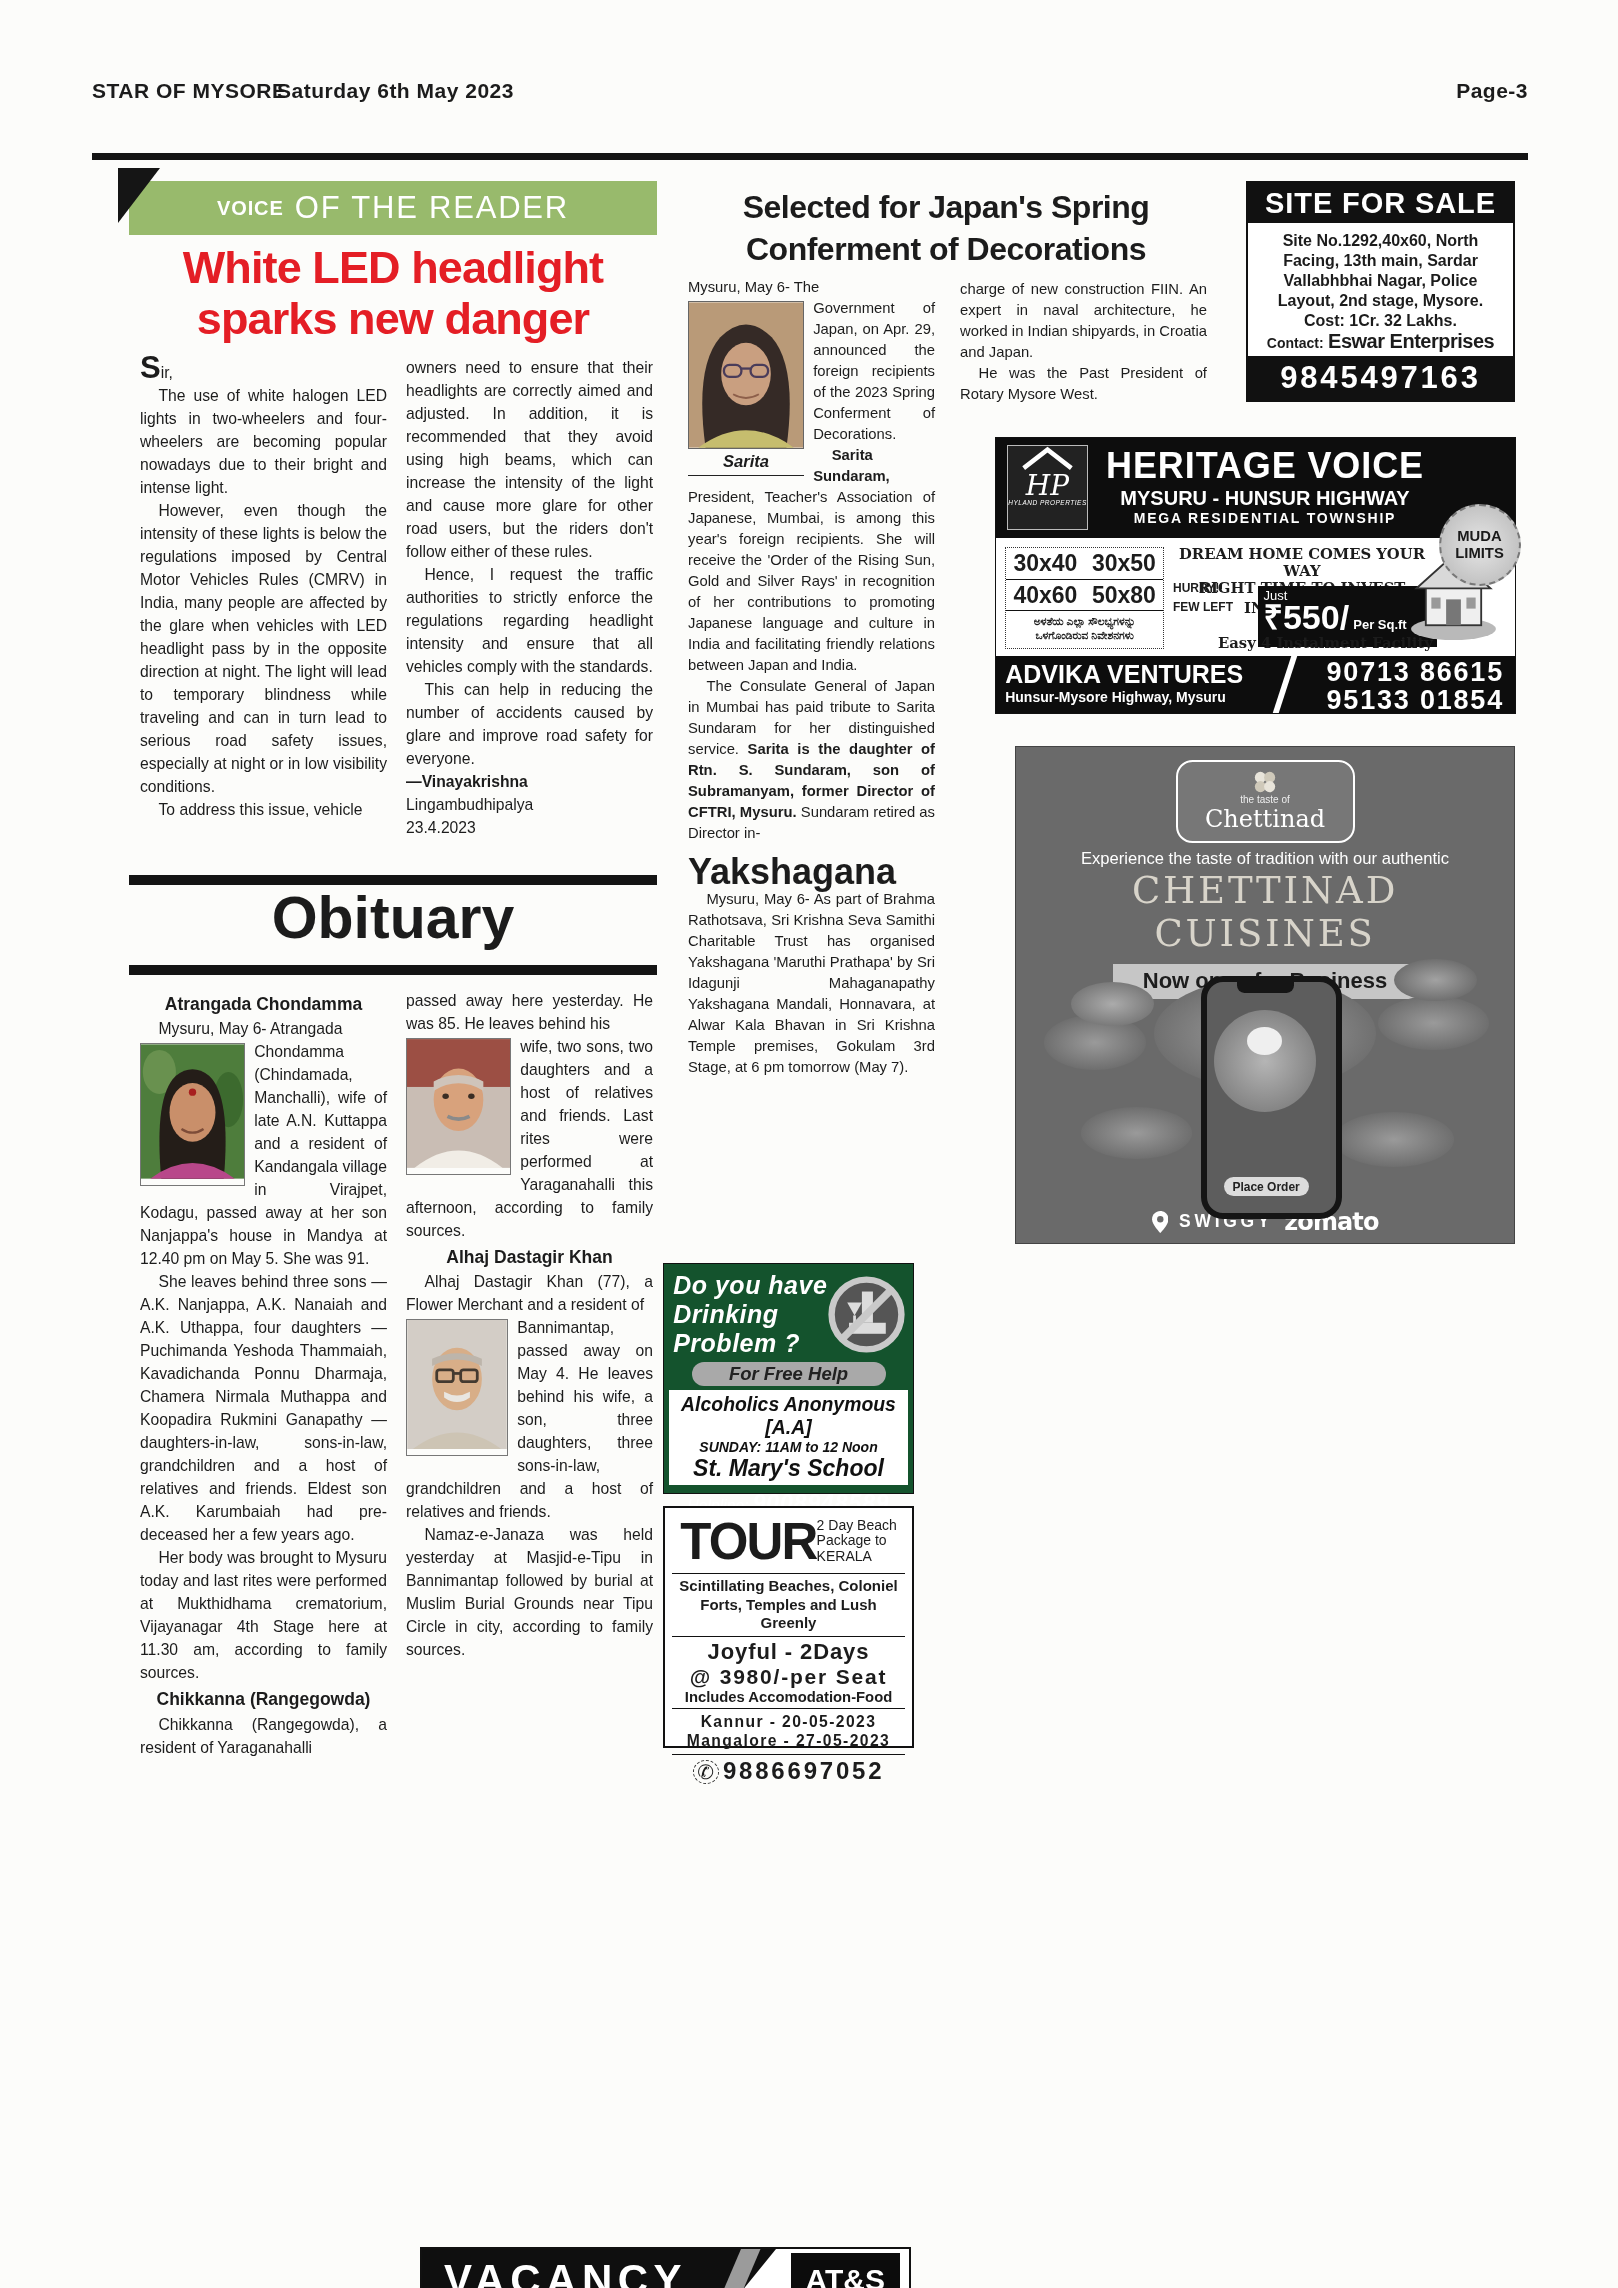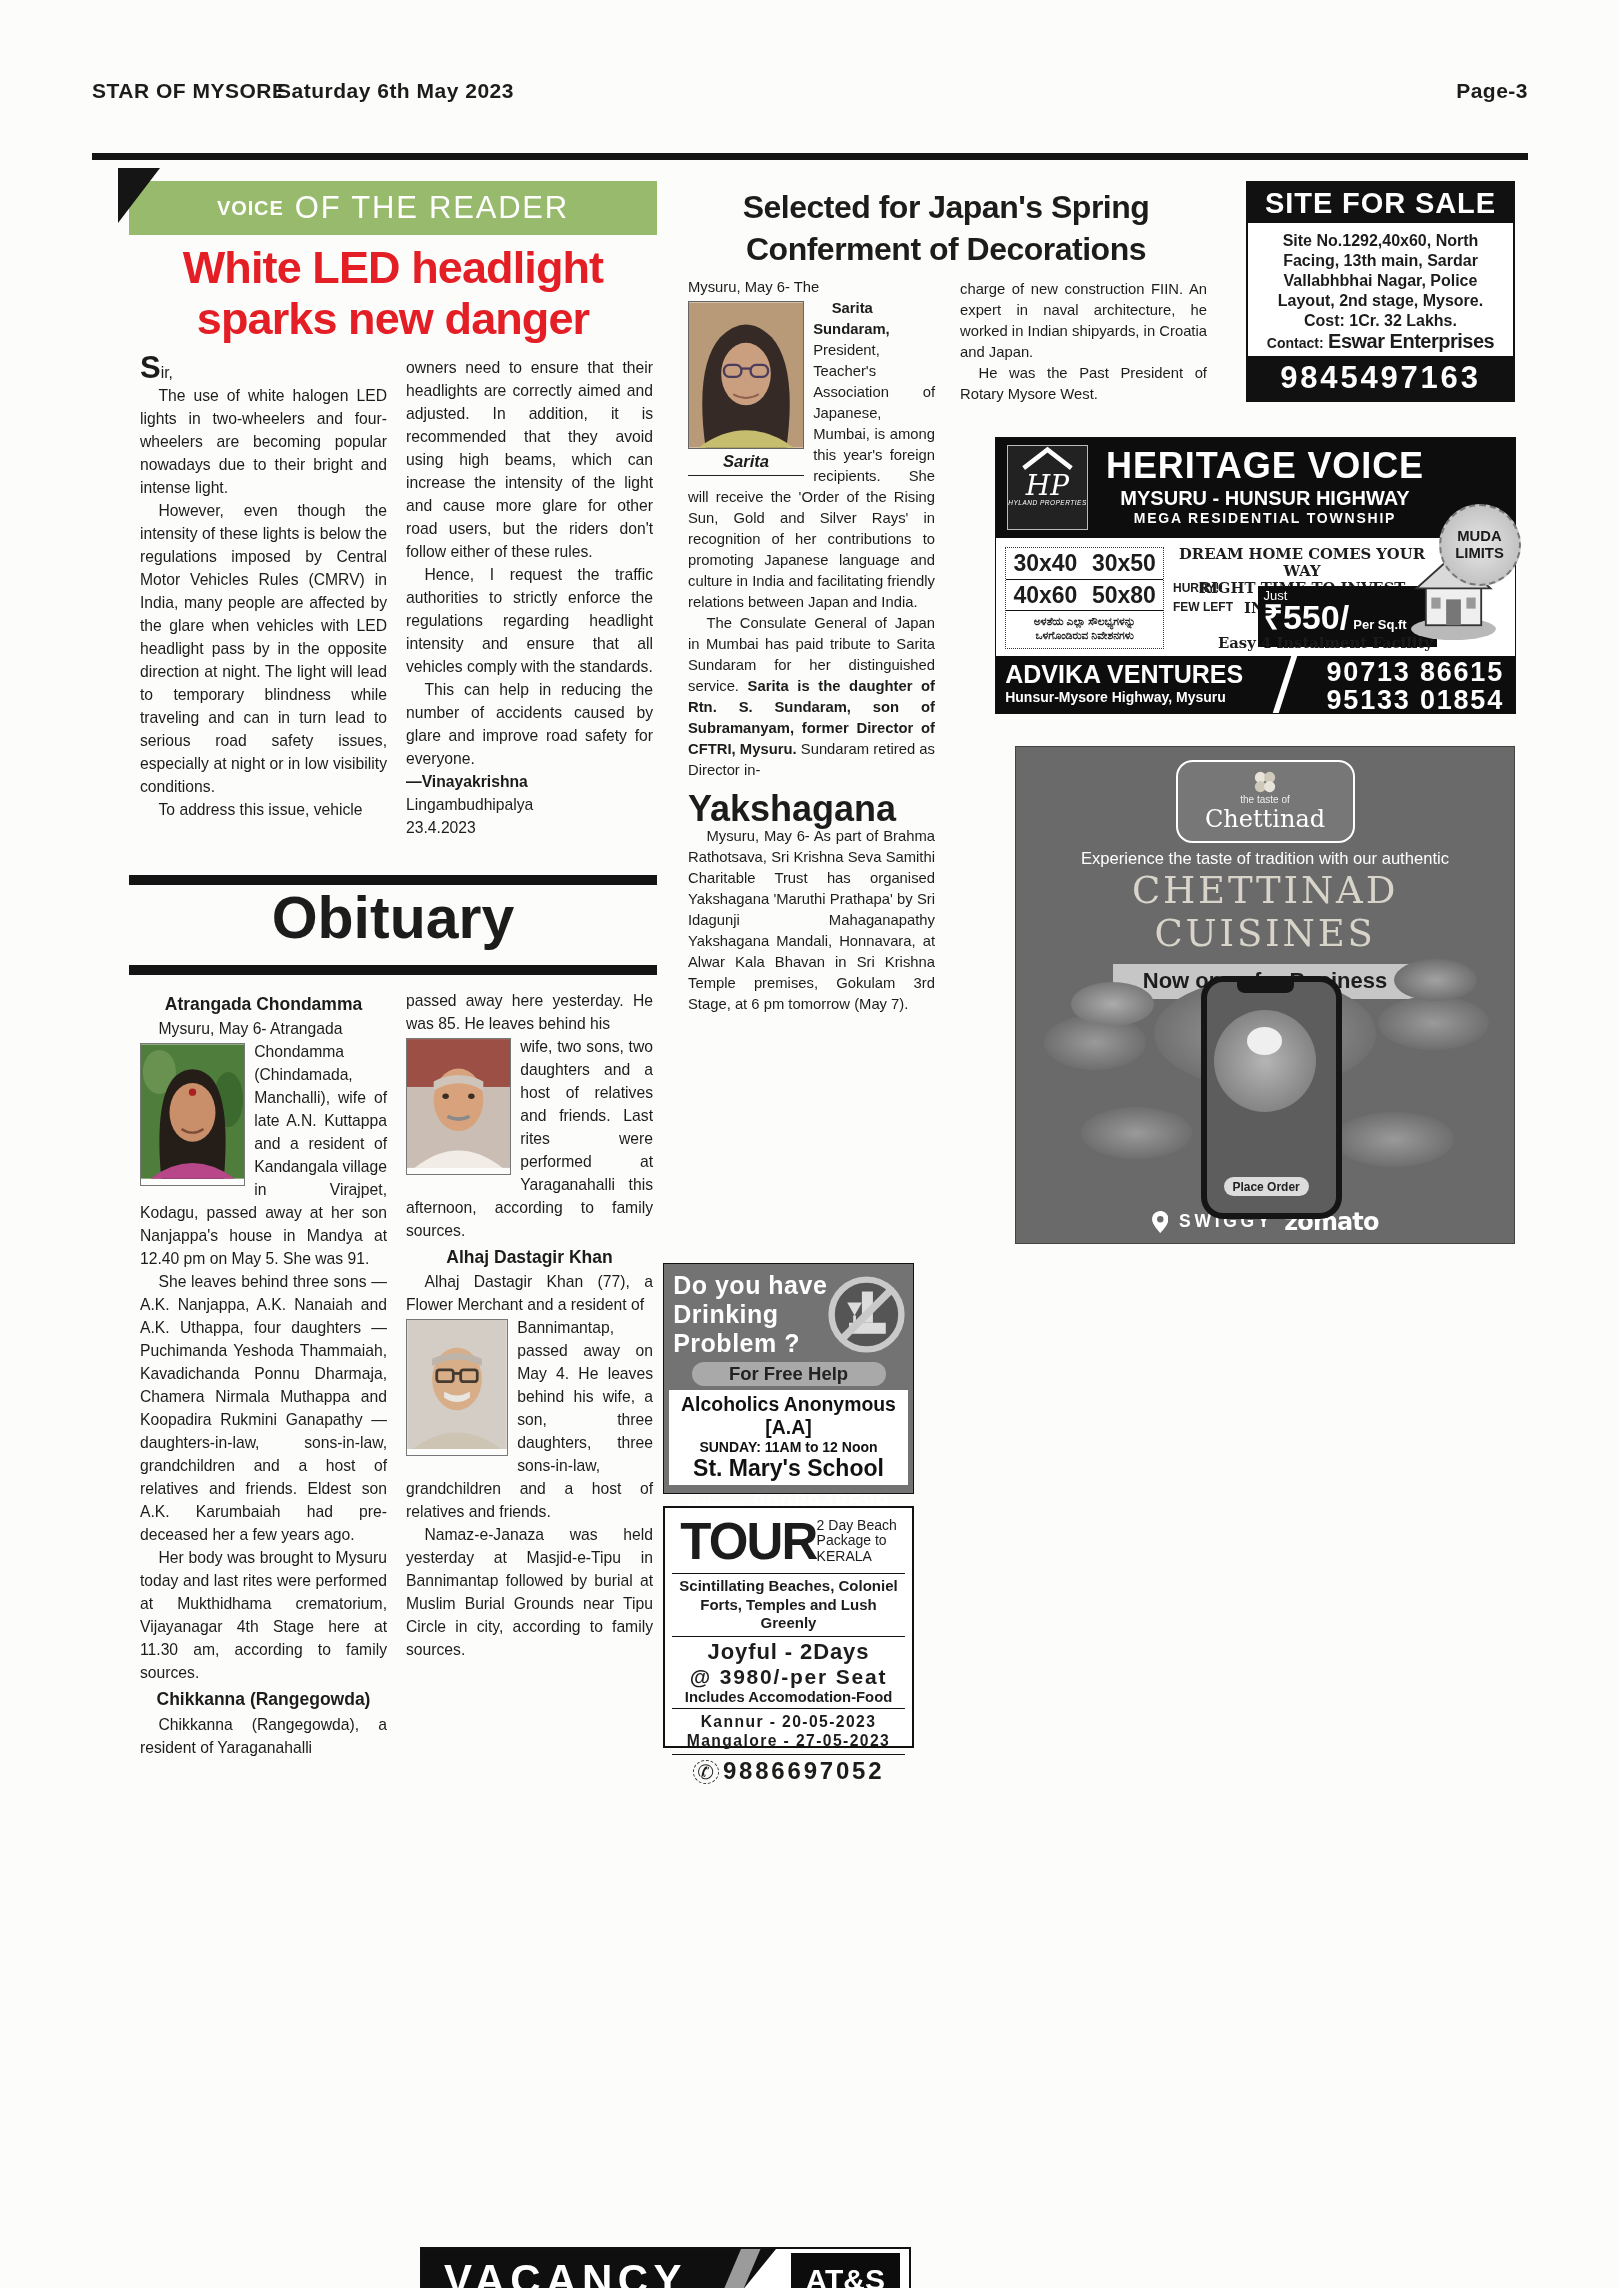--- a/index.html
+++ b/index.html
@@ -48,21 +48,21 @@
   .kan{font-size:10.6px;text-align:center;line-height:14px;padding-top:2.8px;}
   .price-box{position:absolute;left:262px;top:48px;width:168px;height:57px;background:#0d0d0d;color:#fff;padding:1.8px 5.5px;}
   
   .chet{background:#6a6a6a;border:0.9px solid #444;color:#fff;text-align:center;position:relative;}
   .chet-badge{margin:13px auto 3.7px auto;width:175px;height:79px;border:2.8px solid #fff;border-radius:16.6px;background:#777;display:flex;flex-direction:column;align-items:center;justify-content:center;}
   .chet-title{font-family:"DejaVu Serif",serif;font-size:37px;letter-spacing:2.8px;color:#d8d4ca;}
   .chet-open{margin:9.2px auto;width:305px;background:#c6c6c6;color:#1d1d1d;font-weight:bold;font-size:22px;padding:4.6px 0;}
   .phone-mock{position:absolute;left:185px;top:229px;width:129px;height:231px;border:6.5px solid #151515;border-radius:22px;background:#5d5d5d;z-index:4;}
   .plate{position:absolute;border-radius:50%;background:radial-gradient(#9a9a9a,#6f6f6f 70%);}
   
-  .aa{background:#737373;border:1.8px solid #111;color:#fff;}
+  .aa{background:#14532d;border:1.8px solid #111;color:#fff;font-style:italic;}
   .aa .q{font-weight:bold;font-size:25px;line-height:29px;letter-spacing:0.5px;}
   .aa .pill{background:#a9a9a9;color:#222;font-weight:bold;font-size:18.5px;border-radius:13px;text-align:center;width:194px;margin:1.8px auto;padding:0.9px 0;}
   .aa .white{background:#fff;color:#111;margin:4.6px 4.6px;text-align:center;padding:2.8px 1.8px;}
   
   .tour{border:2.8px solid #111;background:#fff;padding:3.7px 7.4px;}
   .tour .hrx{border-top:1.8px solid #111;margin:2.8px 0;}
   
   .vac{border:2.8px solid #111;background:#fff;position:relative;}
   .vac-band{position:absolute;left:0;top:0;width:332px;height:61px;background:#0f0f0f;clip-path:polygon(0 0,100% 0,86% 100%,0 100%);color:#fff;font-weight:bold;font-size:42px;letter-spacing:5.5px;padding-left:22px;line-height:61px;}
   .vac-slash{position:absolute;left:293px;top:0;width:65px;height:61px;background:#9b9b9b;clip-path:polygon(40% 0,70% 0,30% 100%,0 100%);}
@@ -116,20 +116,21 @@
         <path d="M18 158 Q6 70 34 38 Q62 10 90 38 Q118 70 106 158 Z" fill="#352a26"></path>
         <ellipse cx="62" cy="78" rx="27" ry="34" fill="#c99f80"></ellipse>
         <rect x="38" y="68" width="19" height="13" rx="6" fill="none" stroke="#4a3c5a" stroke-width="2.5"></rect>
         <rect x="67" y="68" width="19" height="13" rx="6" fill="none" stroke="#4a3c5a" stroke-width="2.5"></rect>
         <line x1="57" y1="72" x2="67" y2="72" stroke="#4a3c5a" stroke-width="2.5"></line>
         <path d="M48 100 Q62 108 76 100" stroke="#8d5f4a" stroke-width="2" fill="none"></path>
         <path d="M10 158 Q62 120 114 158 Z" fill="#c6bd6e"></path>
       </svg>
       <span class="cap">Sarita</span>
     </span>
+    <span>Government of Japan, on Apr. 29, announced the foreign recipients of the 2023 Spring Conferment of Decorations.</span>
   </div>
   <p class="indent"><b>Sarita Sundaram,</b><span> President, Teacher's Association of Japanese, Mumbai, is among this year's foreign recipients. She will receive the 'Order of the Rising Sun, Gold and Silver Rays' in recognition of her contributions to promoting Japanese language and culture in India and facilitating friendly relations between Japan and India.</span></p>
   <p class="indent"><span>The Consulate General of Japan in Mumbai has paid tribute to Sarita Sundaram for her distinguished service. </span><b>Sarita is the daughter of Rtn. S. Sundaram, son of Subramanyam, former Director of CFTRI, Mysuru.</b><span> Sundaram retired as Director in-</span></p>
 
   <div>
     <div class="yak-title">Yakshagana</div>
     <p class="indent">Mysuru, May 6- As part of Brahma Rathotsava, Sri Krishna Seva Samithi Charitable Trust has organised Yakshagana 'Maruthi Prathapa' by Sri Idagunji Mahaganapathy Yakshagana Mandali, Honnavara, at Alwar Kala Bhavan in Sri Krishna Temple premises, Gokulam 3rd Stage, at 6 pm tomorrow (May 7).</p>
   </div>
 </div>
 

